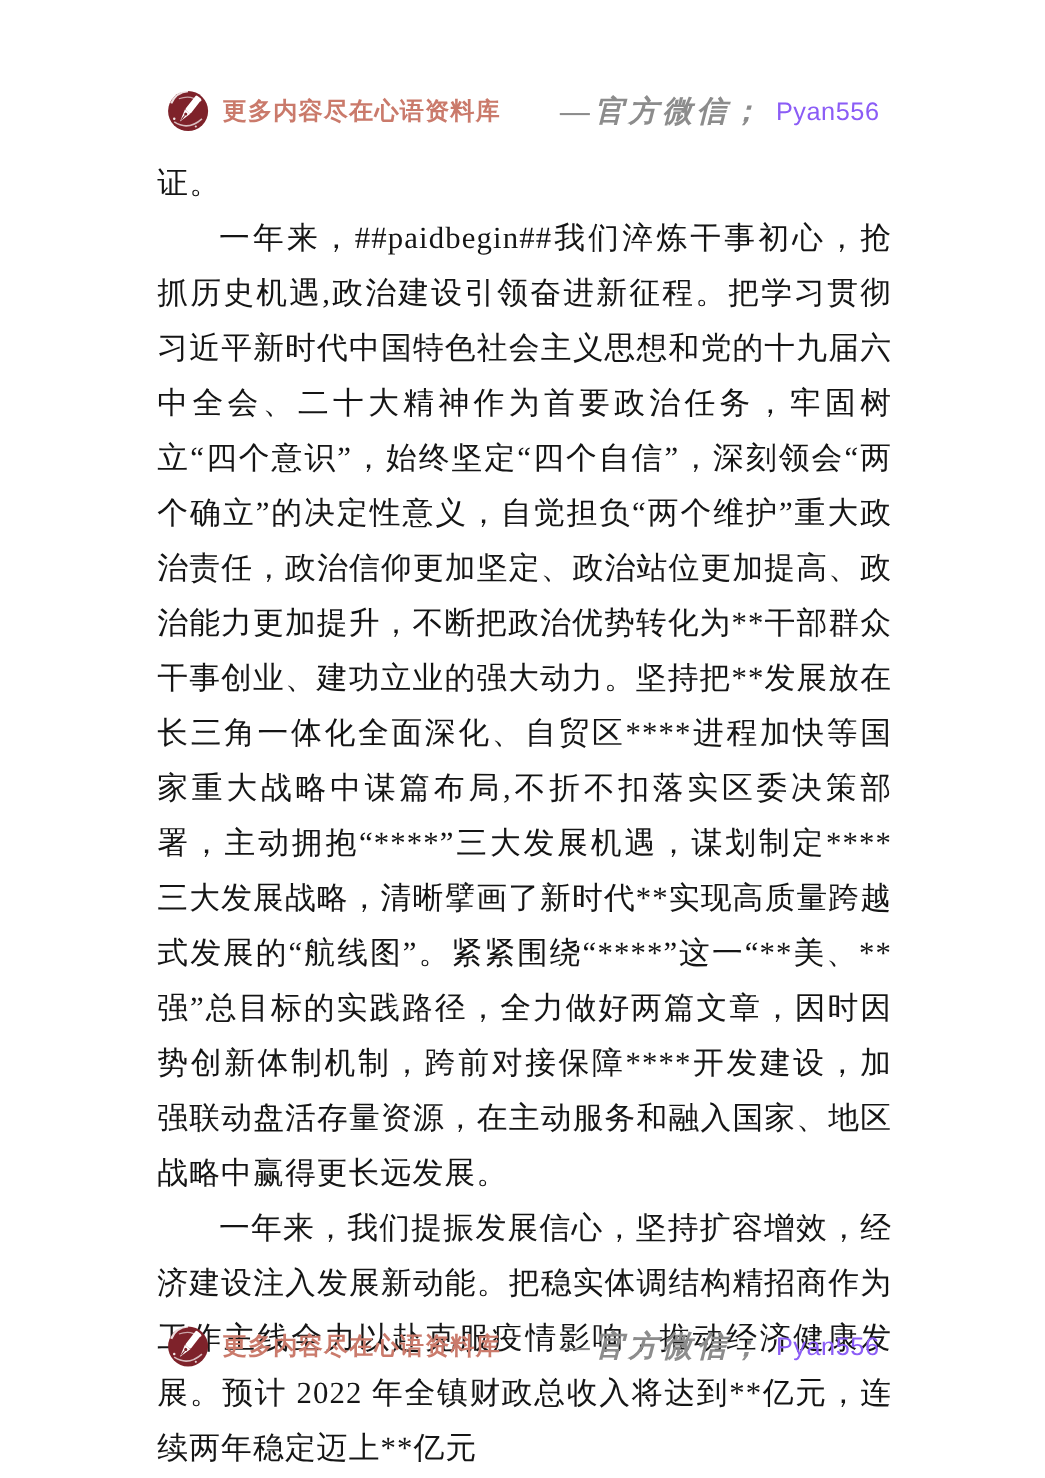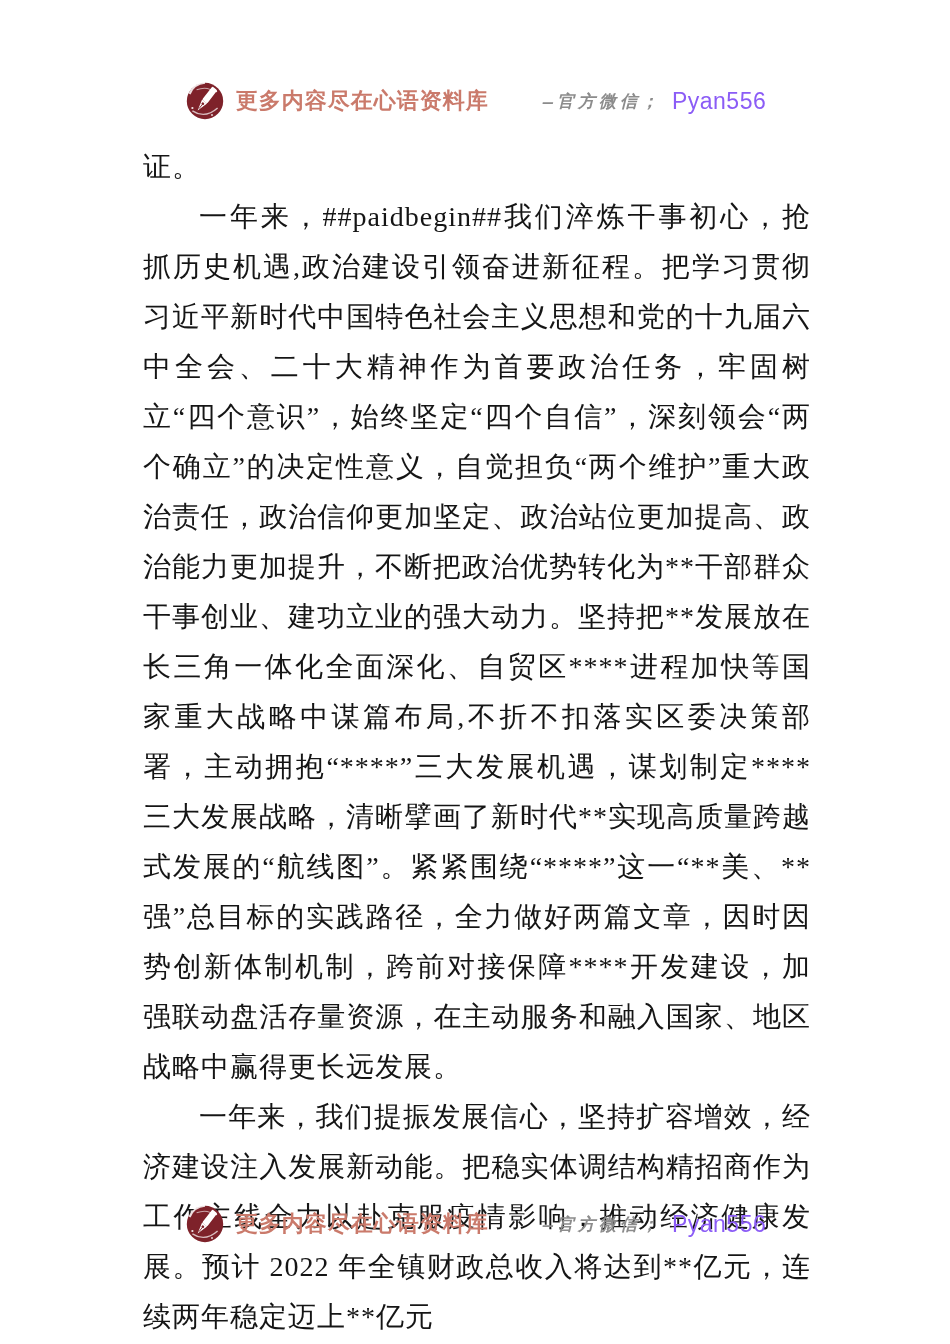--- a/index.html
+++ b/index.html
@@ -37,24 +37,24 @@
   }
   .wm-site {
     color: #ca7a6b;
     font-size: 22px;
     font-weight: bold;
     font-family: "Liberation Serif", "DejaVu Serif", serif;
     letter-spacing: 1px;
   }
   .wm-wechat-label {
     color: #8c8c8c;
-    font-size: 17px;
+    font-size: 27px;
     font-style: italic;
     font-weight: bold;
-    font-family: Liberation Mono, monospace;
+    font-family: Liberation Serif, serif;
     letter-spacing: 4px;
     margin-left: 44px;
   }
   .wm-id {
     color: #8b5cf6;
     font-size: 23px;
     font-family: "Liberation Sans", "DejaVu Sans", sans-serif;
     letter-spacing: 0.5px;
   }
 

